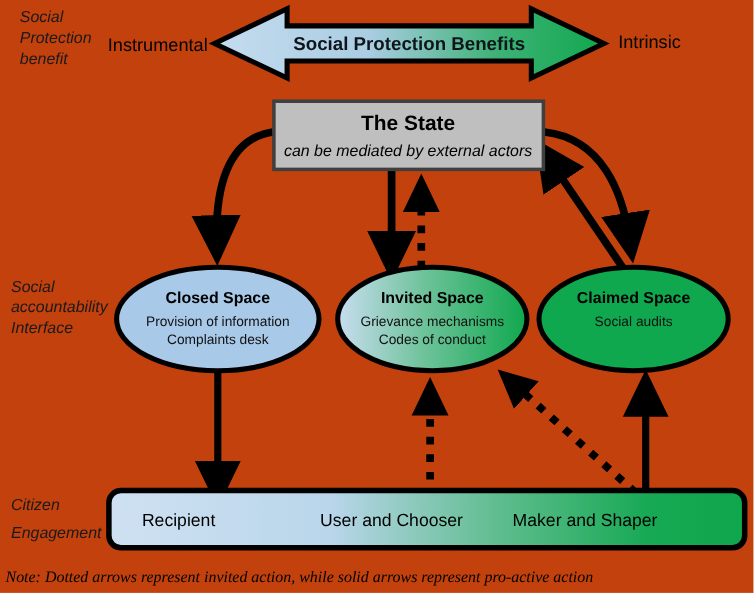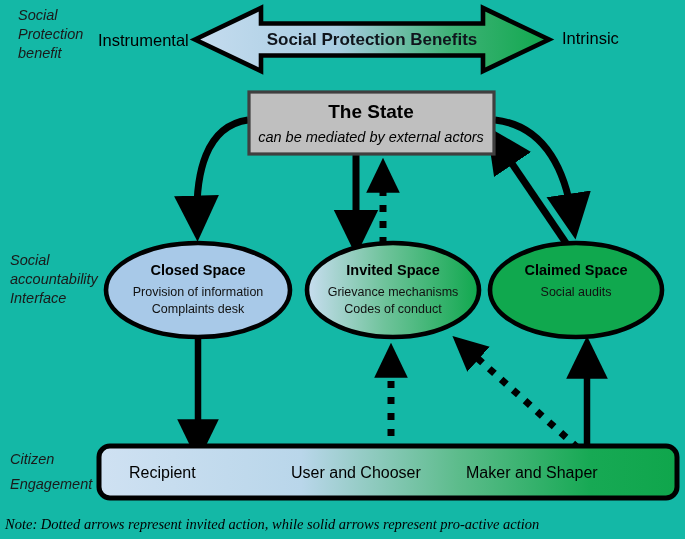--- a/index.html
+++ b/index.html
@@ -10,21 +10,21 @@
   }
   body {
     font-family: "Liberation Sans", sans-serif;
     color: #000000;
   }
   #canvas {
     position: relative;
     width: 685px;
     height: 539px;
     overflow: hidden;
-    background: #14b8a6;
+    background: #c2410c;
   }
   #diagram-svg {
     position: absolute;
     left: 0;
     top: 0;
     width: 685px;
     height: 539px;
   }
   .lbl {
     font-family: "Liberation Sans", sans-serif;

